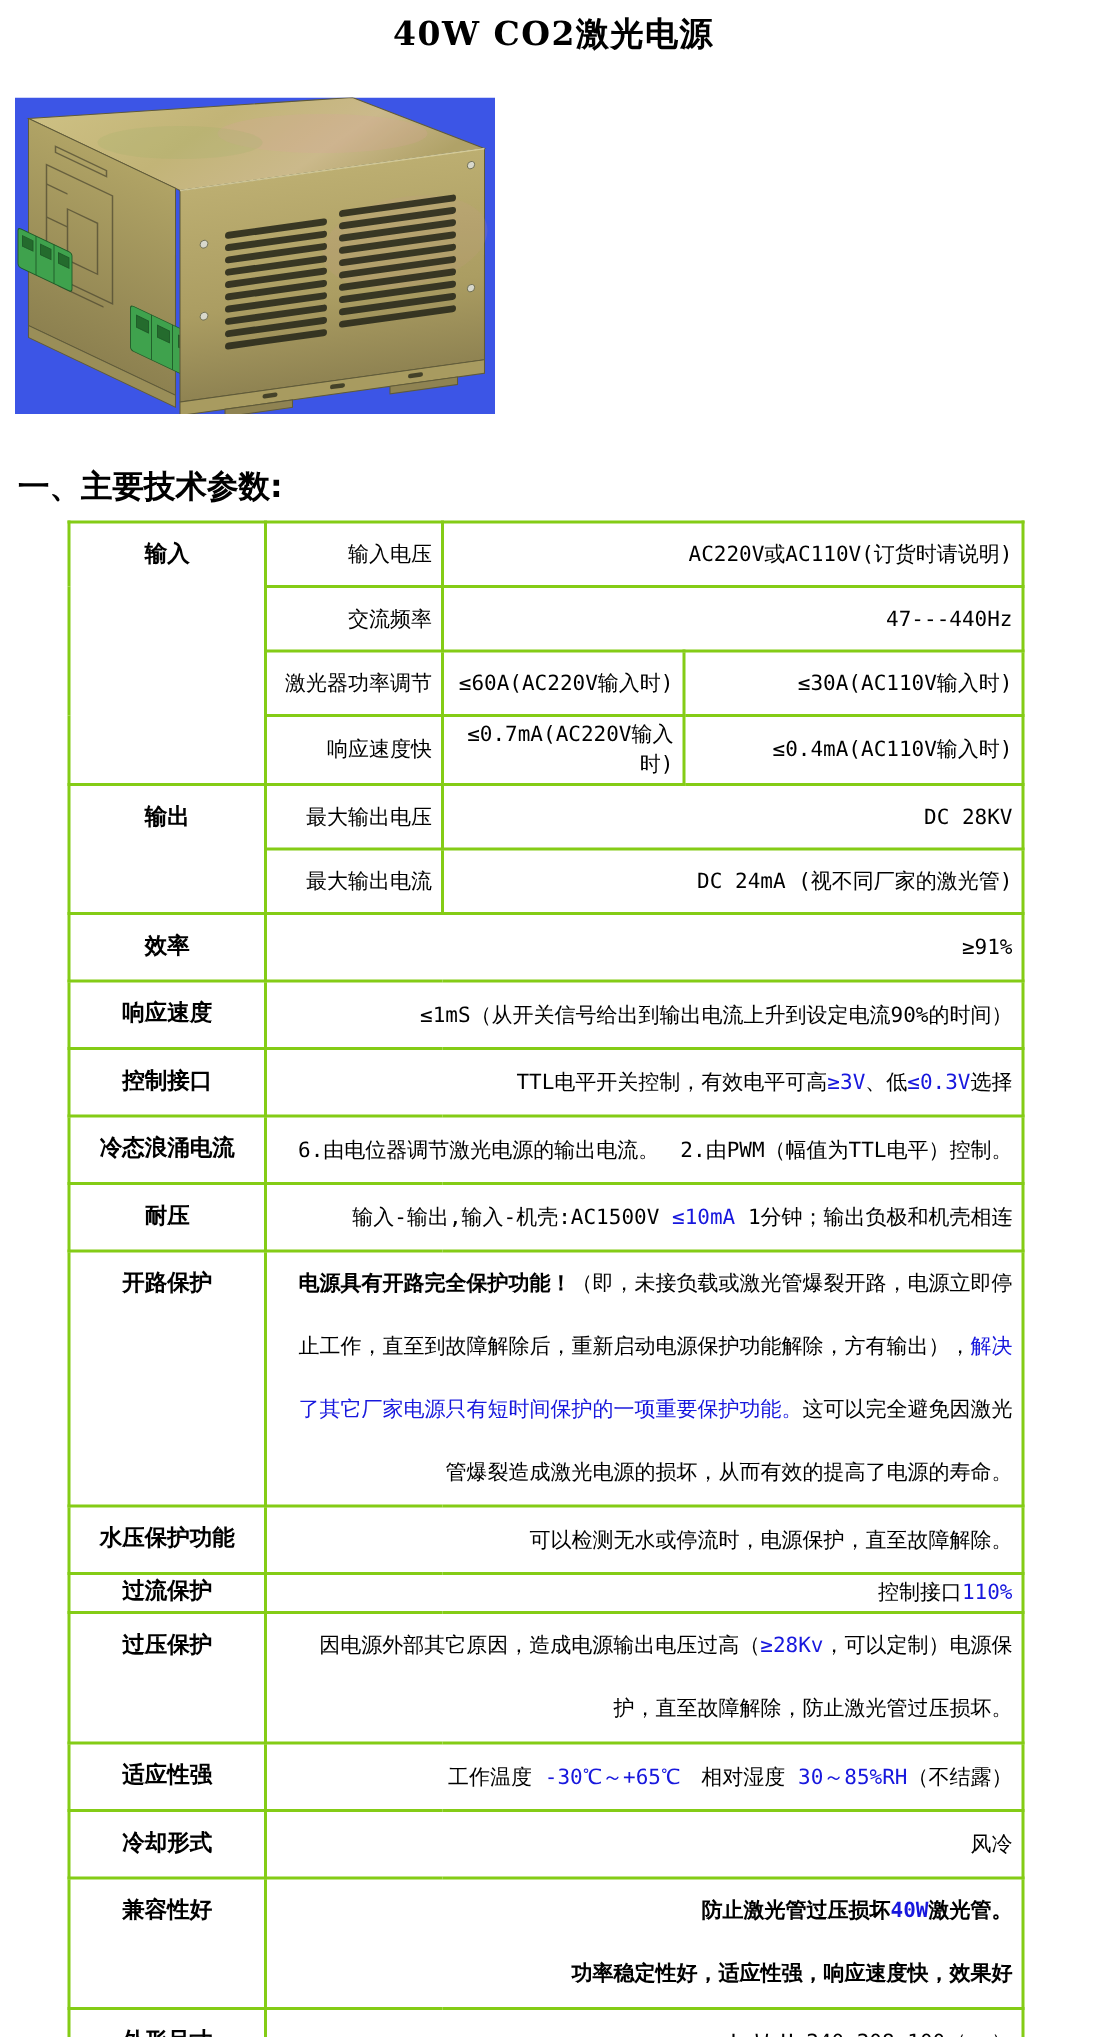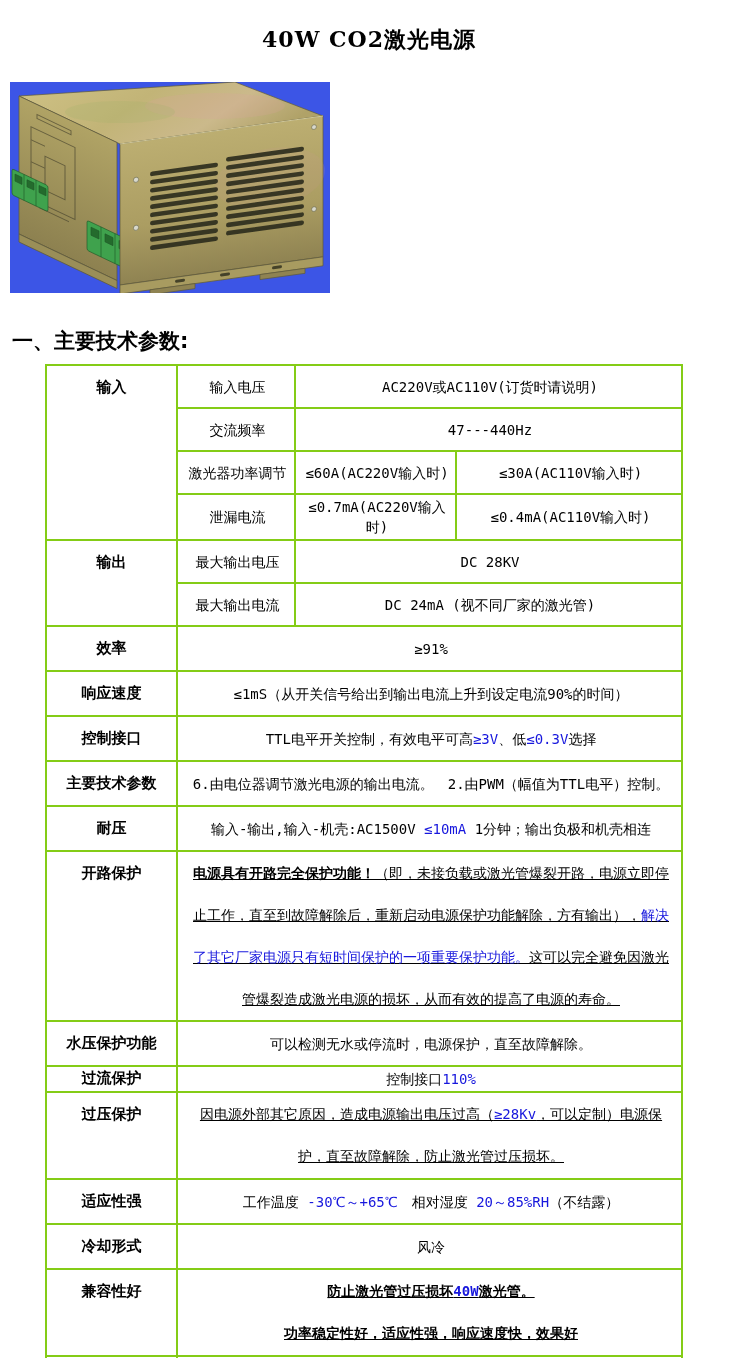--- a/index.html
+++ b/index.html
@@ -2,21 +2,21 @@
 <html lang="zh"><head>
 <meta charset="utf-8">
 <style>
   html,body{margin:0;padding:0;background:#ffffff;}
   body{
     width:738px;height:1358px;overflow:hidden;position:relative;
     font-family:"Liberation Serif","DejaVu Serif",serif;color:#000;
   }
   .title{
     text-align:center;font-size:22px;font-weight:bold;
-    padding-top:25px;letter-spacing:1px;
+    padding-top:8px;letter-spacing:1px;
     font-family:"DejaVu Serif","Liberation Serif",serif;
   }
   .photo{display:block;margin:27px 0 0 10px;width:320px;height:211px;}
   .heading{
     font-size:21px;font-weight:bold;margin:34px 0 9px 12px;
     font-family:"DejaVu Sans","Liberation Sans",sans-serif;
   }
   table.spec{
     border-collapse:collapse;table-layout:fixed;
     margin-left:45px;width:636px;
@@ -26,25 +26,25 @@
   table.spec tr{height:43px;}
   table.spec tr.lines4{height:167px;padding-left:28px;}
   table.spec tr.lines2{height:87px;}
   table.spec tr.compact{height:22px;}
   td.label{
     text-align:center;font-weight:bold;font-size:15px;
     vertical-align:top;line-height:43px;padding:0 2px;
   }
   tr.compact td.label{line-height:22px;}
   td.val{
-    font-size:14px;text-align:center;vertical-align:middle;
+    font-size:14px;text-align:right;vertical-align:middle;
     line-height:20px;padding:2px 6px 2px 9px;
     font-family:"DejaVu Sans Mono","Liberation Mono",monospace;
   }
-  tr.multiline td.val{vertical-align:top;line-height:42px;padding-top:0;padding-bottom:0;text-decoration:underline;}
+  tr.multiline td.val{vertical-align:top;line-height:42px;padding-top:0;padding-bottom:0;}
   .blue{color:var(--accent,#1717dd);}
   .b{font-weight:bold;}
 </style>
 </head>
 <body style="--accent: #1717dd; --photo-bg: #3c55e6; --conn: #3fa24d;">
 
 <div class="title">40W CO2激光电源</div>
 
 <svg class="photo" viewBox="0 0 320 211" role="img">
   <defs>
@@ -172,21 +172,21 @@
       <tr>
         <td class="val"><span>交流频率</span></td>
         <td class="val" colspan="2"><span>47---440Hz</span></td>
       </tr>
       <tr>
         <td class="val"><span>激光器功率调节</span></td>
         <td class="val"><span>≤60A(AC220V输入时)</span></td>
         <td class="val"><span>≤30A(AC110V输入时)</span></td>
       </tr>
       <tr>
-        <td class="val"><span>泄漏电流</span></td>
+        <td class="val"><span>响应速度快</span></td>
         <td class="val"><span>≤0.7mA(AC220V输入时)</span></td>
         <td class="val"><span>≤0.4mA(AC110V输入时)</span></td>
       </tr>
       <tr>
         <td class="label" rowspan="2">输出</td>
         <td class="val"><span>最大输出电压</span></td>
         <td class="val" colspan="2"><span>DC 28KV</span></td>
       </tr>
       <tr>
         <td class="val"><span>最大输出电流</span></td>
@@ -198,21 +198,21 @@
       </tr>
       <tr>
         <td class="label">响应速度</td>
         <td class="val" colspan="3"><span>≤1mS（从开关信号给出到输出电流上升到设定电流90%的时间）</span></td>
       </tr>
       <tr>
         <td class="label">控制接口</td>
         <td class="val" colspan="3"><span>TTL电平开关控制，有效电平可高</span><span class="blue">≥3V</span><span>、低</span><span class="blue">≤0.3V</span><span>选择</span></td>
       </tr>
       <tr>
-        <td class="label">主要技术参数</td>
+        <td class="label">冷态浪涌电流</td>
         <td class="val" colspan="3"><span>6.由电位器调节激光电源的输出电流。</span><span>　2.由PWM（幅值为TTL电平）控制。</span></td>
       </tr>
       <tr>
         <td class="label">耐压</td>
         <td class="val" colspan="3"><span>输入-输出,输入-机壳:AC1500V </span><span class="blue">≤10mA</span><span> 1分钟；输出负极和机壳相连</span></td>
       </tr>
       <tr class="lines4 multiline">
         <td class="label">开路保护</td>
         <td class="val" colspan="3"><span class="b">电源具有开路完全保护功能！</span><span>（即，未接负载或激光管爆裂开路，电源立即停止工作，直至到故障解除后，重新启动电源保护功能解除，方有输出），</span><span class="blue">解决了其它厂家电源只有短时间保护的一项重要保护功能。</span><span>这可以完全避免因激光管爆裂造成激光电源的损坏，从而有效的提高了电源的寿命。</span></td>
       </tr>
@@ -223,21 +223,21 @@
       <tr class="compact">
         <td class="label">过流保护</td>
         <td class="val" colspan="3"><span>控制接口</span><span class="blue">110%</span></td>
       </tr>
       <tr class="lines2 multiline">
         <td class="label">过压保护</td>
         <td class="val" colspan="3"><span>因电源外部其它原因，造成电源输出电压过高（</span><span class="blue">≥28Kv</span><span>，可以定制）电源保护，直至故障解除，防止激光管过压损坏。</span></td>
       </tr>
       <tr>
         <td class="label">适应性强</td>
-        <td class="val" colspan="3"><span>工作温度 </span><span class="blue">-30℃～+65℃</span><span>　相对湿度 </span><span class="blue">20～85%RH</span><span>（不结露）</span></td>
+        <td class="val" colspan="3"><span>工作温度 </span><span class="blue">-30℃～+65℃</span><span>　相对湿度 </span><span class="blue">30～85%RH</span><span>（不结露）</span></td>
       </tr>
       <tr>
         <td class="label">冷却形式</td>
         <td class="val" colspan="3"><span>风冷</span></td>
       </tr>
       <tr class="lines2 multiline">
         <td class="label">兼容性好</td>
         <td class="val" colspan="3"><span class="b">防止激光管过压损坏</span><span class="b blue">40W</span><span class="b">激光管。</span><br><span class="b">功率稳定性好，适应性强，响应速度快，效果好</span></td>
       </tr>
       <tr>

